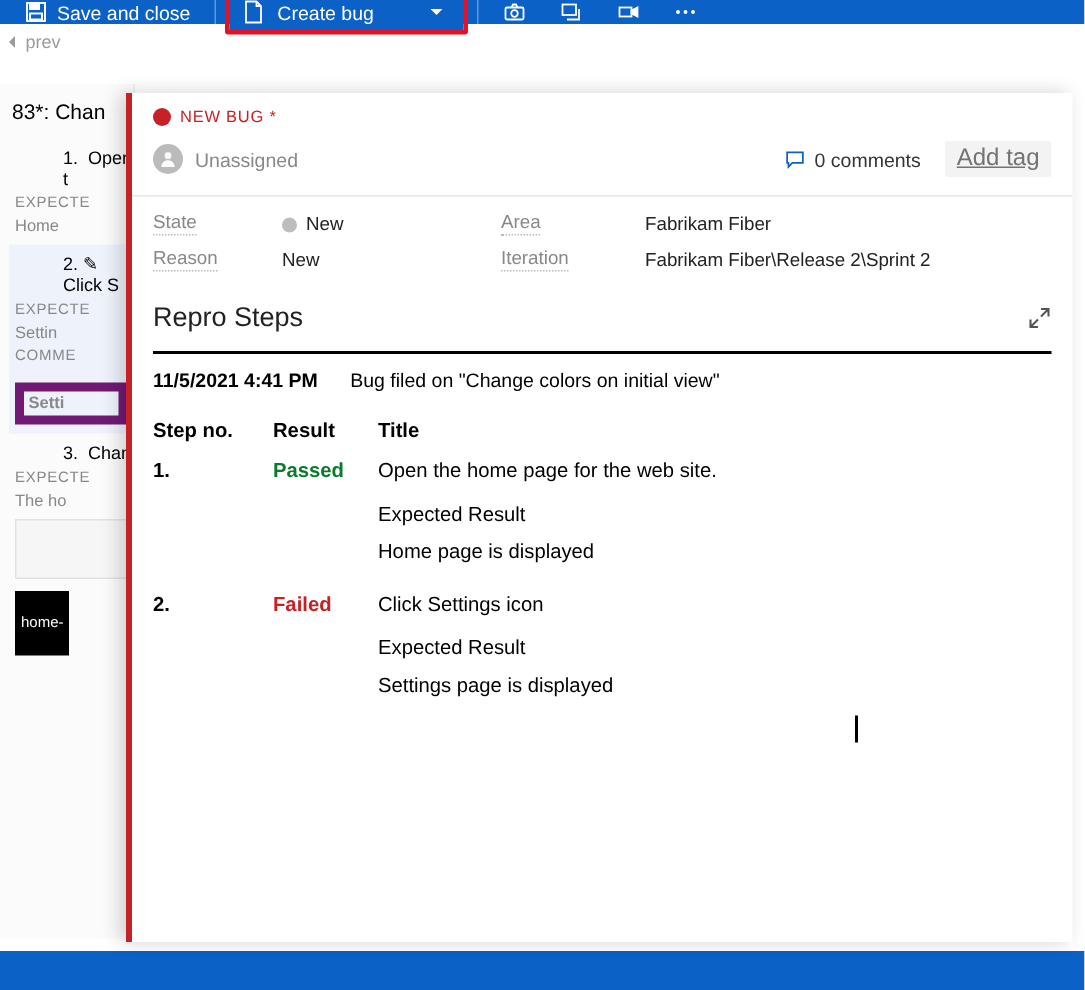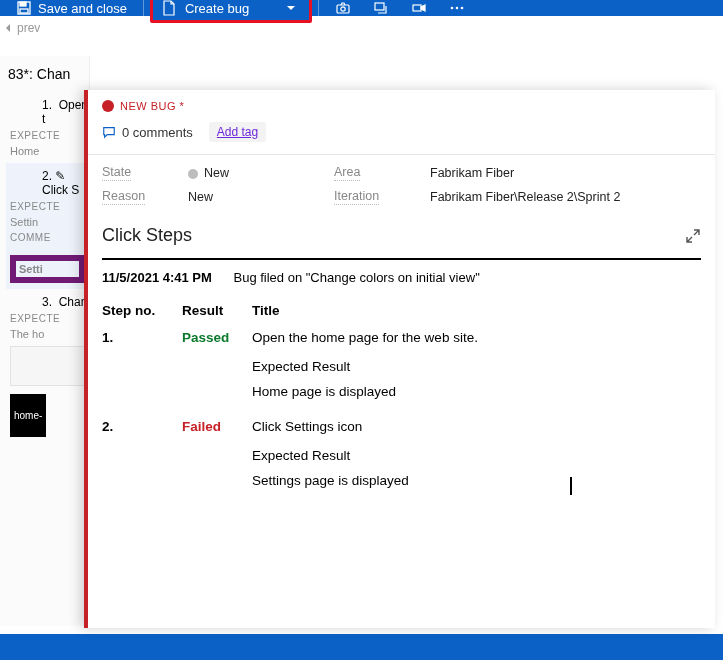--- a/index.html
+++ b/index.html
@@ -93,21 +93,20 @@
       left: 84px;
       right: 8px;
       bottom: 32px;
       background: #fff;
       box-shadow: -4px 0 12px rgba(0,0,0,0.18);
       z-index: 10;
       display:flex;
       flex-direction: column;
       border-left: 4px solid #c52127;
       overflow:hidden;
-      margin-top:28px;
     }
     .bug-header-row {
       display:flex;
       align-items:center;
       gap:6px;
       padding: 10px 14px 6px 14px;
       font-size: 11px;
       letter-spacing: .5px;
       color: #c52127;
     }
@@ -127,21 +126,21 @@
       display:flex;
       align-items:center;
       justify-content: space-between;
       padding: 4px 14px 4px 14px;
       color:#777;
       gap: 10px;
     }
     .bug-meta-left { display:flex; align-items:center; gap:8px; }
     .avatar { width:20px;height:20px;border-radius:50%;background:#bbb;display:flex;align-items:center;justify-content:center;color:#fff;font-size:11px;}
     .bug-meta-right { display:flex; align-items:center; gap:16px;text-align:right; }
-    .add-tag { background:#f3f3f3; color:#6d28d9; padding:3px 8px; font-size:12px; border-radius:2px;text-decoration:underline;}
+    .add-tag { background:#f3f3f3; color:#737373; padding:3px 8px; font-size:16px; border-radius:2px;text-decoration:underline;}
     .comments { display:flex; align-items:center; gap:6px; color:#333; font-size:13px;}
     .comments svg { width:14px;height:14px;}
 
     hr.sep { border:none; border-top:1px solid #e6e6e6; margin: 8px 0 0 0;}
 
     .field-grid {
       display:grid;
       grid-template-columns: 60px 120px 70px 1fr;
       gap: 8px 26px;
       padding: 10px 14px 6px 14px;
@@ -293,20 +292,29 @@
     <span class="bg-chip">home-</span>
   </div>
 </div>
 
 <div class="bug-panel">
   <div class="bug-header-row">
     <span class="bugicon"></span>
     <span>NEW BUG *</span>
   </div>
   <div class="bug-meta">
+    <div class="bug-meta-left">
+      <span class="avatar">
+        <svg viewBox="0 0 16 16" width="12" height="12" fill="#fff">
+            <circle cx="8" cy="5" r="3"></circle>
+            <path d="M2 15c0-3.3 2.7-6 6-6s6 2.7 6 6z"></path>
+          </svg>
+      </span>
+      <span style="color:#888;">Unassigned</span>
+    </div>
     <div class="bug-meta-right">
       <span class="comments">
         <svg viewBox="0 0 16 16" fill="none" stroke="#0b61c6" stroke-width="1.3">
             <path d="M2 3h12v8H6l-3 3v-3H2z"></path>
           </svg>
         <span>0 comments</span>
       </span>
       <span class="add-tag">Add tag</span>
     </div>
   </div>
@@ -318,21 +326,21 @@
     <span class="fld-label">Area</span>
     <span class="fld-val">Fabrikam Fiber</span>
 
     <span class="fld-label">Reason</span>
     <span class="fld-val">New</span>
     <span class="fld-label">Iteration</span>
     <span class="fld-val">Fabrikam Fiber\Release 2\Sprint 2</span>
   </div>
 
   <div class="section-title-row">
-    <span class="section-title">Click Steps</span>
+    <span class="section-title">Repro Steps</span>
     <span class="iconbox">
       <svg viewBox="0 0 16 16" fill="none" stroke="#555" stroke-width="1.4">
           <path d="M9 2h5v5M7 14H2V9M14 2l-5 5M2 14l5-5"></path>
         </svg>
     </span>
   </div>
 
   <div class="repro-box">
     <div class="repro-meta">
       <span class="date">11/5/2021 4:41 PM</span>

